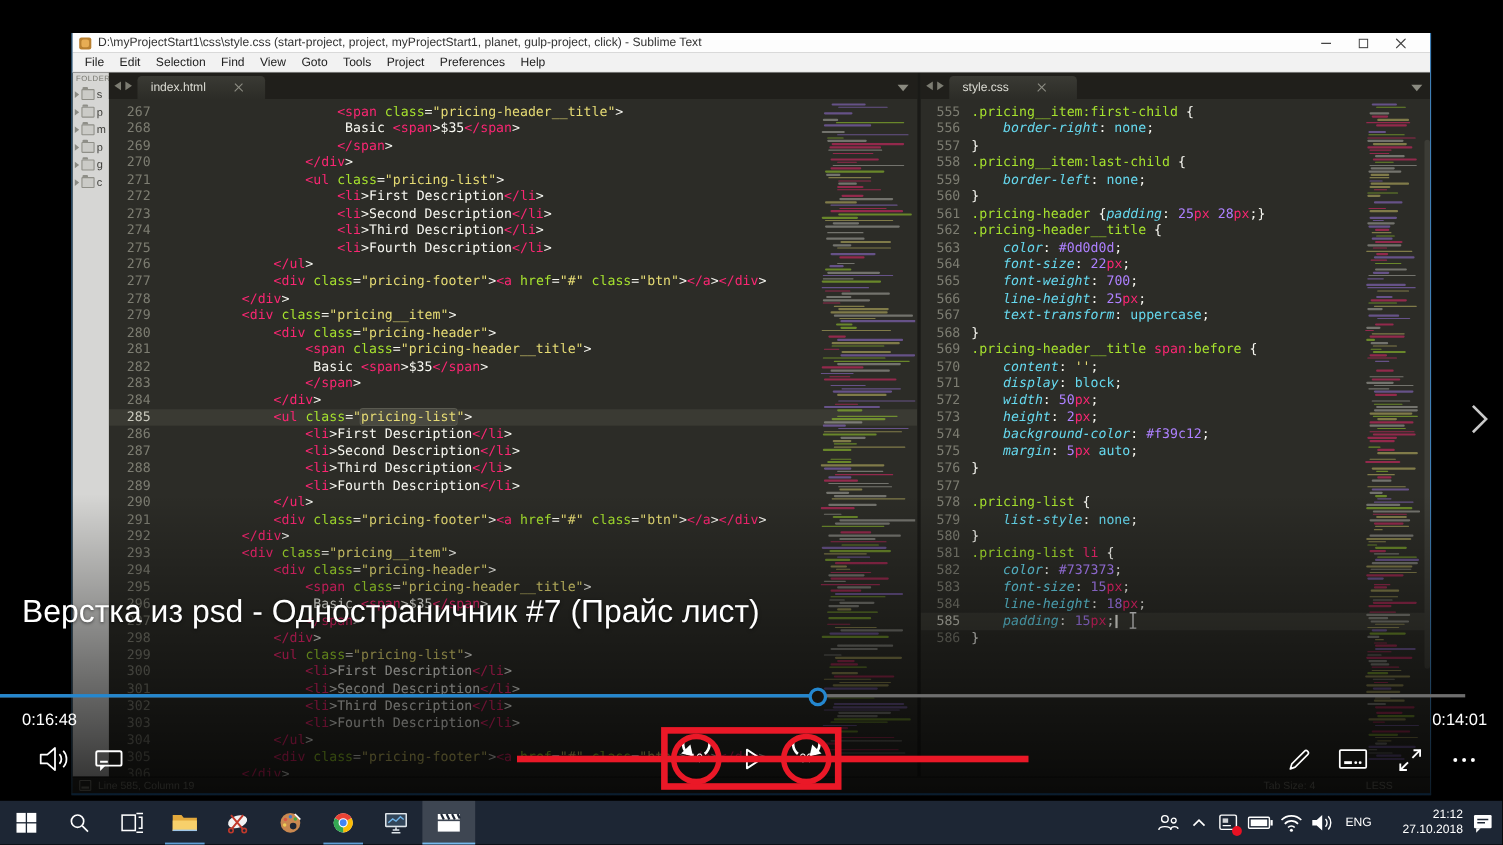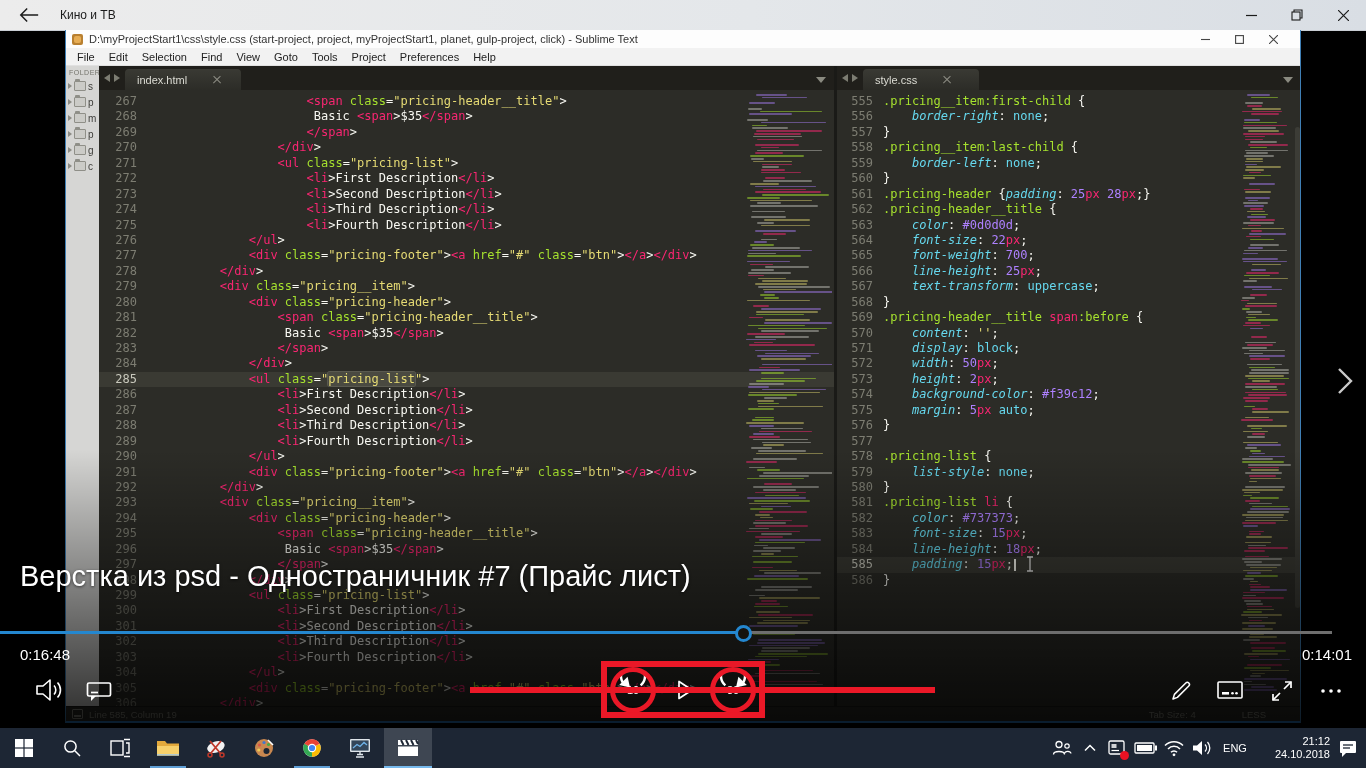--- a/index.html
+++ b/index.html
@@ -68,21 +68,21 @@
   .vscroll .handle{position:absolute;left:0;right:0;top:6%;height:78%;background:#3c3c36;border-radius:3px;}
   
   .st-status{position:absolute;left:0;right:0;bottom:0;height:14px;background:#2c2c27;border-top:1px solid #1b1b18;
              display:flex;align-items:center;font-size:9.5px;color:#8c8c82;}
   .stat-icon{width:9px;height:8px;border:1px solid #8c8c82;border-radius:1px;margin:0 6px 0 6px;position:relative;}
   .stat-icon:after{content:"";position:absolute;left:1px;bottom:1px;right:1px;height:2px;background:#8c8c82;}
   .stat-right{margin-left:auto;display:flex;gap:46px;padding-right:34px;}
   
   .vignette{position:absolute;left:0;top:30px;width:1366px;height:698px;pointer-events:none;
             background:linear-gradient(180deg,rgba(0,0,0,0) 0%,rgba(0,0,0,0) 60%,rgba(0,0,0,.45) 82%,rgba(0,0,0,.8) 100%);}
-  .video-title{position:absolute;left:20px;top:540px;font-size:29px;color:#fff;font-weight:300;text-shadow:0 1px 3px rgba(0,0,0,.6);margin-top:20px;}
+  .video-title{position:absolute;left:20px;top:540px;font-size:29px;color:#fff;font-weight:300;text-shadow:0 1px 3px rgba(0,0,0,.6);}
   .seek-track{position:absolute;left:0;top:631px;width:1332px;height:3px;background:#6e6e6e;}
   .seek-fill{position:absolute;left:0;top:0;height:3px;background:var(--accent);}
   .seek-knob{position:absolute;left:735px;top:625px;width:11px;height:11px;border:3px solid var(--accent);border-radius:50%;background:#15130f;}
   .time{position:absolute;top:646px;font-size:15px;color:#fff;}
   .time-left{left:20px;} .time-right{right:14px;text-align:right;}
   .pbtn{position:absolute;display:flex;align-items:center;justify-content:center;}
   .skip-num{position:absolute;left:0;right:0;top:15px;text-align:center;font-size:11px;color:#fff;}
   .next-chevron{position:absolute;left:1334px;top:366px;}
   
   .anno-line{position:absolute;left:470px;top:687px;width:465px;height:6px;background:var(--red);}
@@ -102,46 +102,20 @@
   .badge-dot{position:absolute;right:1px;bottom:8px;width:9px;height:9px;background:#e81123;border-radius:50%;}
   
   .ibeam{position:absolute;left:1024px;top:556px;}
   svg{display:block;}
 </style>
 </head>
 <body>
 
 <div id="stage" style="--accent: #2487cf; --red: #ea1827; --underline: #5f9fd6;">
 
-  <div class="app-bar">
-    <div class="app-back">
-      <svg width="22" height="18" viewBox="0 0 24 18">
-        <path d="M22,9 H3 M10,2 L3,9 L10,16" stroke="#1b1b1b" stroke-width="1.6" fill="none"></path>
-      </svg>
-    </div>
-    <div class="app-title">Кино и ТВ</div>
-    <div class="app-wbtns">
-      <div class="app-wbtn">
-        <svg width="11" height="11" viewBox="0 0 11 11">
-            <line x1="0" y1="5.5" x2="11" y2="5.5" stroke="#1b1b1b" stroke-width="1.2"></line>
-          </svg>
-      </div>
-      <div class="app-wbtn">
-        <svg width="12" height="12" viewBox="0 0 12 12">
-          <rect x="1" y="3" width="8" height="8" fill="none" stroke="#1b1b1b" stroke-width="1.1"></rect>
-          <path d="M3,3 V1 H11 V9 H9" fill="none" stroke="#1b1b1b" stroke-width="1.1"></path>
-        </svg>
-      </div>
-      <div class="app-wbtn">
-        <svg width="11" height="11" viewBox="0 0 11 11">
-            <path d="M0,0 L11,11 M11,0 L0,11" stroke="#1b1b1b" stroke-width="1.2"></path>
-          </svg>
-      </div>
-    </div>
-  </div>
 
   <div class="sublime">
     <div class="st-titlebar">
       <div class="st-icon"></div>
       <span>D:\myProjectStart1\css\style.css (start-project, project, myProjectStart1, planet, gulp-project, click) - Sublime Text</span>
       <div class="st-wbtns">
         <div class="st-wbtn">
           <svg width="9" height="9" viewBox="0 0 9 9">
               <line x1="0" y1="4.5" x2="9" y2="4.5" stroke="#444" stroke-width="1.1"></line>
             </svg>
@@ -1032,21 +1006,21 @@
                 <path d="M2,6.5 h4 l5,-4.5 v14 l-5,-4.5 h-4 z" fill="#fff"></path>
                 <path d="M14,5.5 a5,5 0 0 1 0,7" fill="none" stroke="#fff" stroke-width="1.3"></path>
                 <path d="M16.5,3 a9,9 0 0 1 0,12" fill="none" stroke="#fff" stroke-width="1.3"></path>
               </svg>
             </span>
           </div>
         </div>
       <div class="tray-lang">ENG</div>
       <div class="tray-clock">
         <div>21:12</div>
-        <div>24.10.2018</div>
+        <div>27.10.2018</div>
       </div>
       <div class="tray-item">
           <span id="ic-action">
             <svg width="20" height="20" viewBox="0 0 20 20">
               <rect x="2" y="3" width="16" height="12" rx="1" fill="#fff"></rect>
               <g stroke="#1d2634" stroke-width="1.3">
                 <line x1="5" y1="7" x2="15" y2="7"></line>
                 <line x1="5" y1="10" x2="12" y2="10"></line>
               </g>
               <path d="M4,15 v4 l4,-4 z" fill="#fff"></path>

